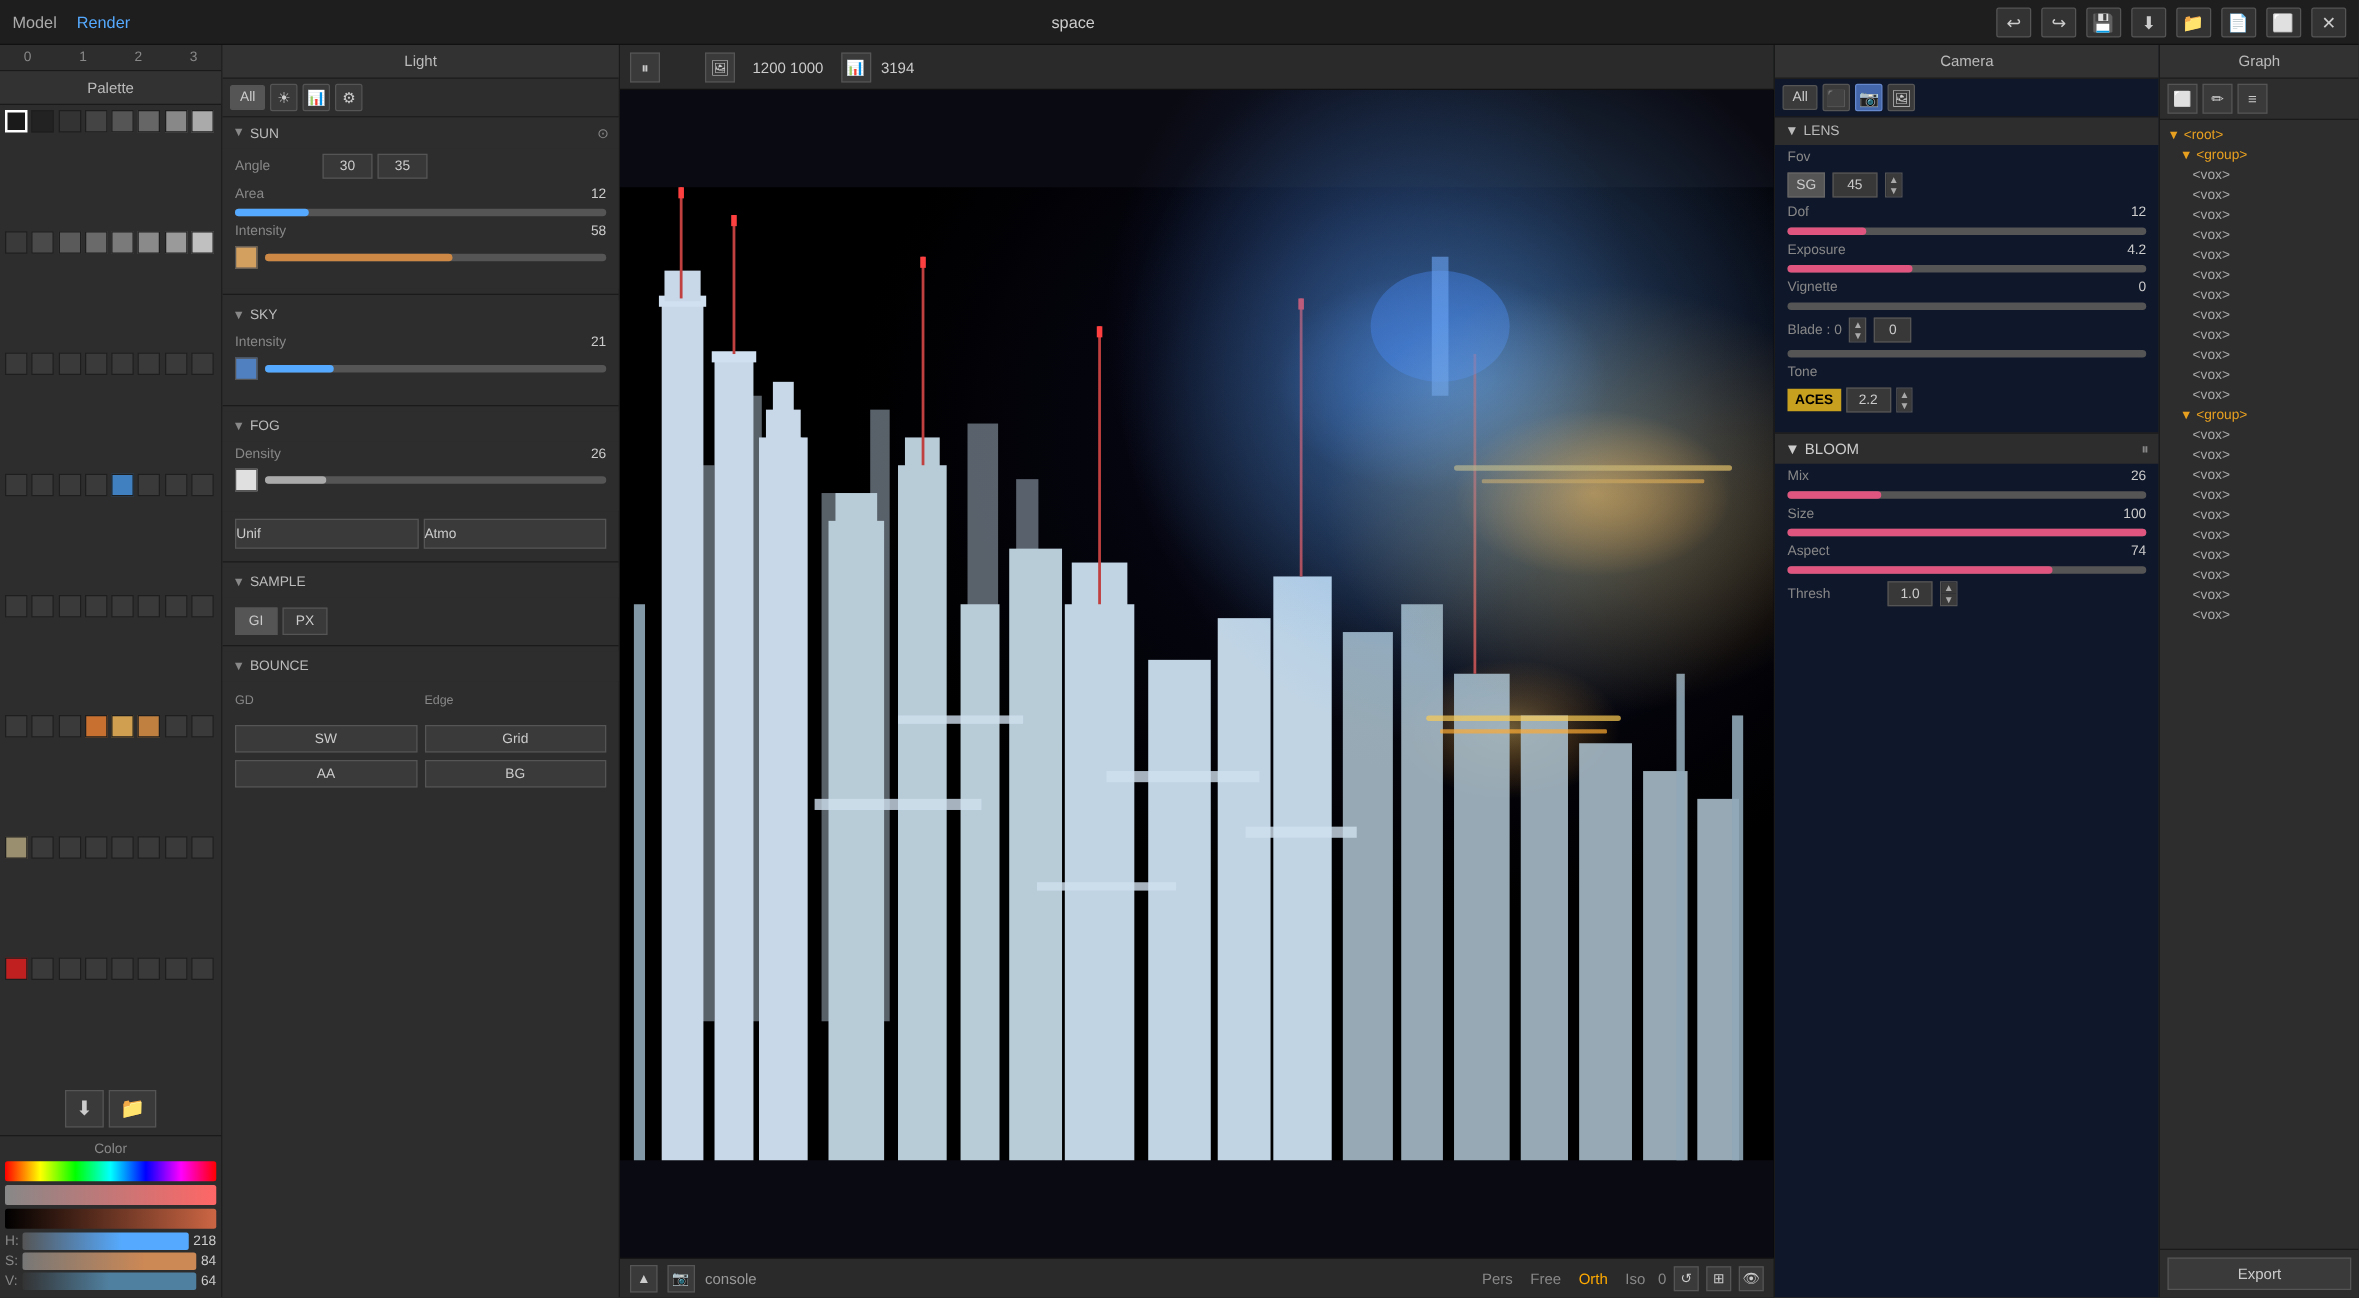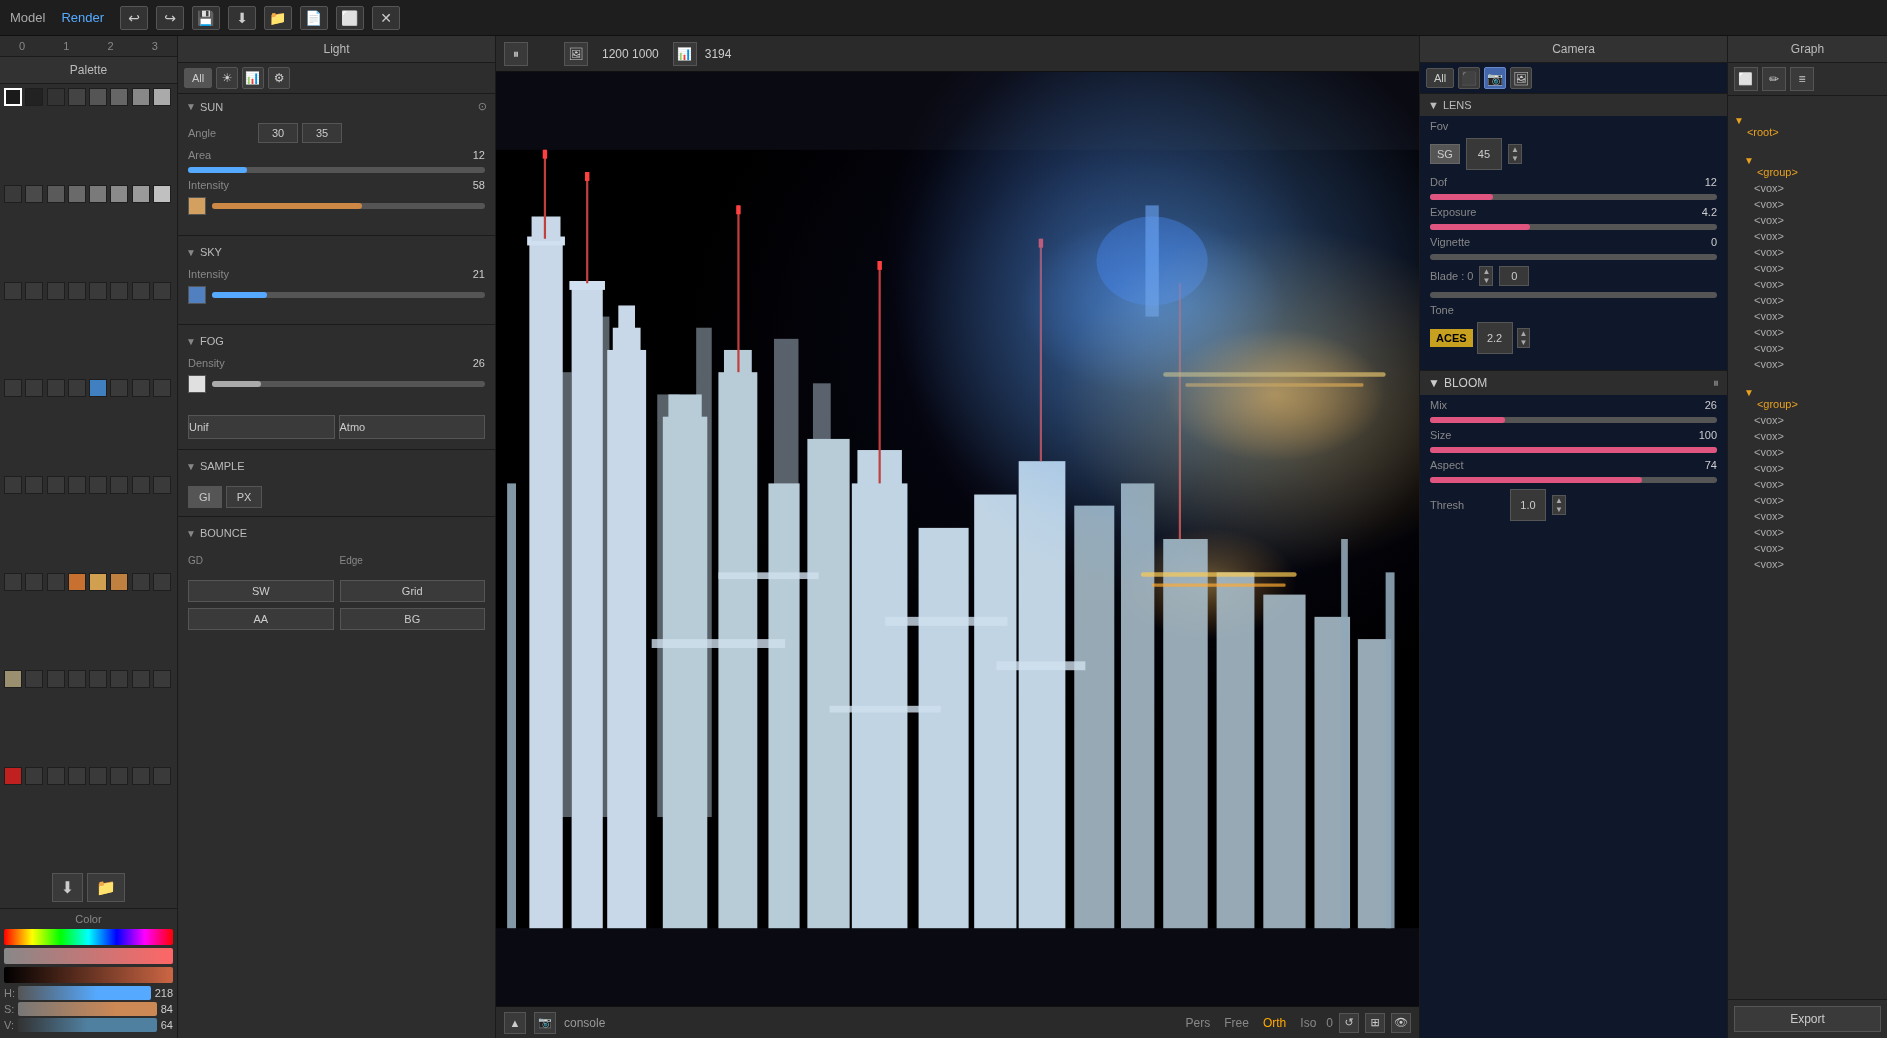--- a/index.html
+++ b/index.html
@@ -534,21 +534,21 @@
       padding: 3px 6px;
       font-size: 11px;
       cursor: pointer;
     }
     .fov-val {
       background: #383838;
       border: 1px solid #555;
       color: #ccc;
       font-size: 11px;
       width: 36px;
-      height: 32px;
+      height: 20px;
       display: flex;
       align-items: center;
       justify-content: center;
     }
     .spinner {
       display: flex;
       flex-direction: column;
       border: 1px solid #555;
     }
     .spinner-up, .spinner-down {
@@ -657,21 +657,21 @@
     }
     .tree-item.indent-1 { padding-left: 16px; }
     .tree-item.indent-2 { padding-left: 26px; }
     .tree-arrow {
       color: #e8a020;
       font-size: 10px;
     }
     .tree-text {
       color: #aaa;
     }
-    .tree-text.orange { color: #e8a020; margin-top: 24px; }
+    .tree-text.orange { color: #e8a020; }
     .export-bar {
       margin-top: auto;
       padding: 6px;
       border-top: 1px solid #1a1a1a;
     }
     .export-btn {
       width: 100%;
       background: #3a3a3a;
       border: 1px solid #555;
       color: #ccc;
@@ -688,20 +688,21 @@
       width: 100%;
       height: 100%;
     }
   </style>
 </head>
 <body>
 
 <div class="menu-bar">
   <span class="menu-item">Model</span>
   <span class="menu-item active">Render</span>
+  <span class="title">space</span>
   <div class="toolbar-right">
     <div class="toolbar-btn">↩</div>
     <div class="toolbar-btn">↪</div>
     <div class="toolbar-btn">💾</div>
     <div class="toolbar-btn">⬇</div>
     <div class="toolbar-btn">📁</div>
     <div class="toolbar-btn">📄</div>
     <div class="toolbar-btn">⬜</div>
     <div class="toolbar-btn">✕</div>
   </div>

